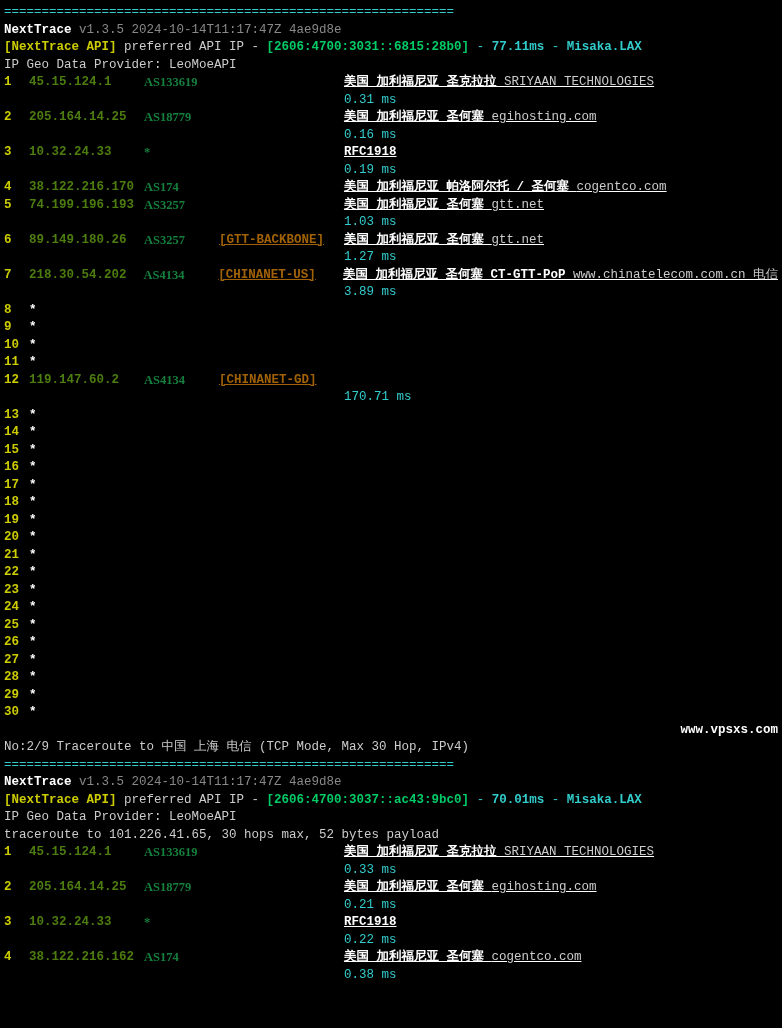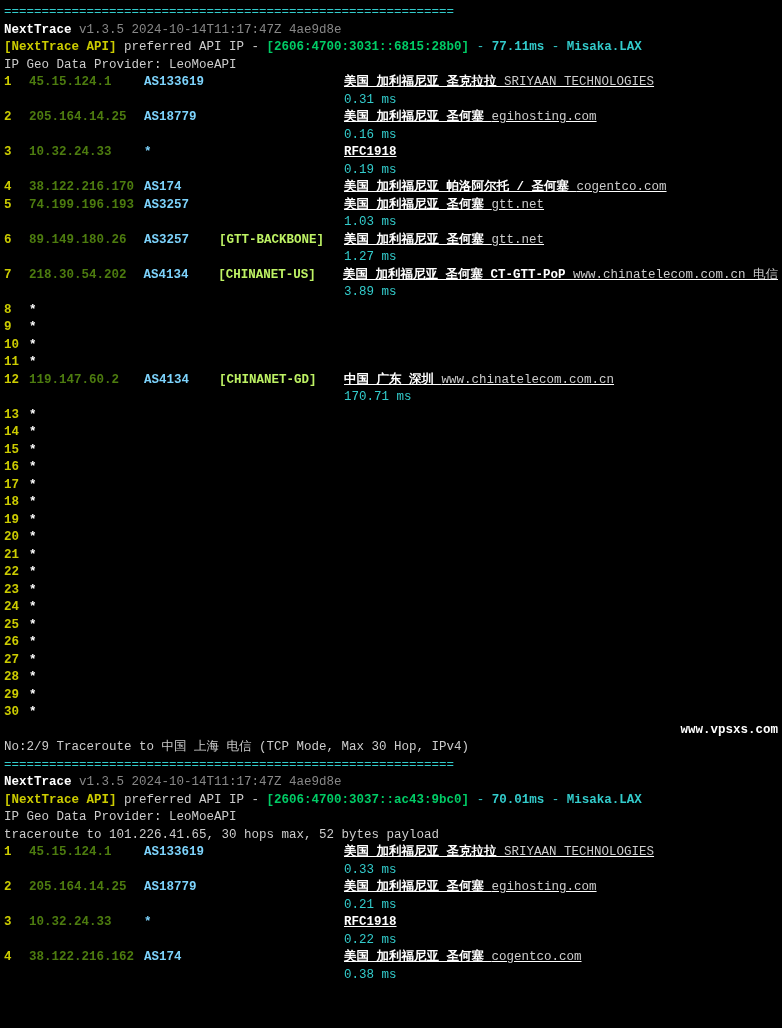--- a/index.html
+++ b/index.html
@@ -5,22 +5,22 @@
 body { background:#000; color:#ccc; font-family:"Consolas","Menlo","Courier New",monospace; font-size:12.5px; line-height:1.4; margin:0; padding:4px; white-space:nowrap; }
 .white { color:#fff;text-align:right; }
 .cyan { color:#3cc; }
 .yellow { color:#cc0; }
 .green { color:#0c6; }
 .grey { color:#888; }
 .bold { font-weight:bold; }
 .row { display:flex; }
 .col-hop { width:25px; color:#cc0; font-weight:bold; }
 .col-ip { width:115px; color:#4d7c0f; font-weight:bold; }
-.col-as { width:75px; color:#7dd3fc; font-weight:bold; }
-.col-tag { width:125px; color:#bef264; font-weight:bold; }
+.col-as { width:75px; color:#15803d; font-weight:bold;font-family:Liberation Serif, serif; }
+.col-tag { width:125px; color:#a16207; font-weight:bold;text-decoration:underline; }
 .col-loc { color:#fff; font-weight:bold;text-decoration:underline; }
 .col-loc .extra { color:#ccc; font-weight:normal; }
 .latrow { display:flex; }
 .latrow .pad { width:340px; }
 .latrow .lat { color:#3cc; }
 </style>
 </head>
 <body>
 
 <div id="out">
@@ -115,21 +115,20 @@
     </div>
     <div class="row">
       <span class="col-hop">11</span>
       <span class="white bold">*</span>
     </div>
     <div class="row">
       <span class="col-hop">12</span>
       <span class="col-ip">119.147.60.2</span>
       <span class="col-as">AS4134</span>
       <span class="col-tag">[CHINANET-GD]</span>
-      <span class="col-loc">中国 广东 深圳  <span class="extra">www.chinatelecom.com.cn</span></span>
     </div>
     <div class="latrow">
       <span class="pad"></span>
       <span class="lat">170.71 ms</span>
     </div>
     <div class="row">
       <span class="col-hop">13</span>
       <span class="white bold">*</span>
     </div>
     <div class="row">

